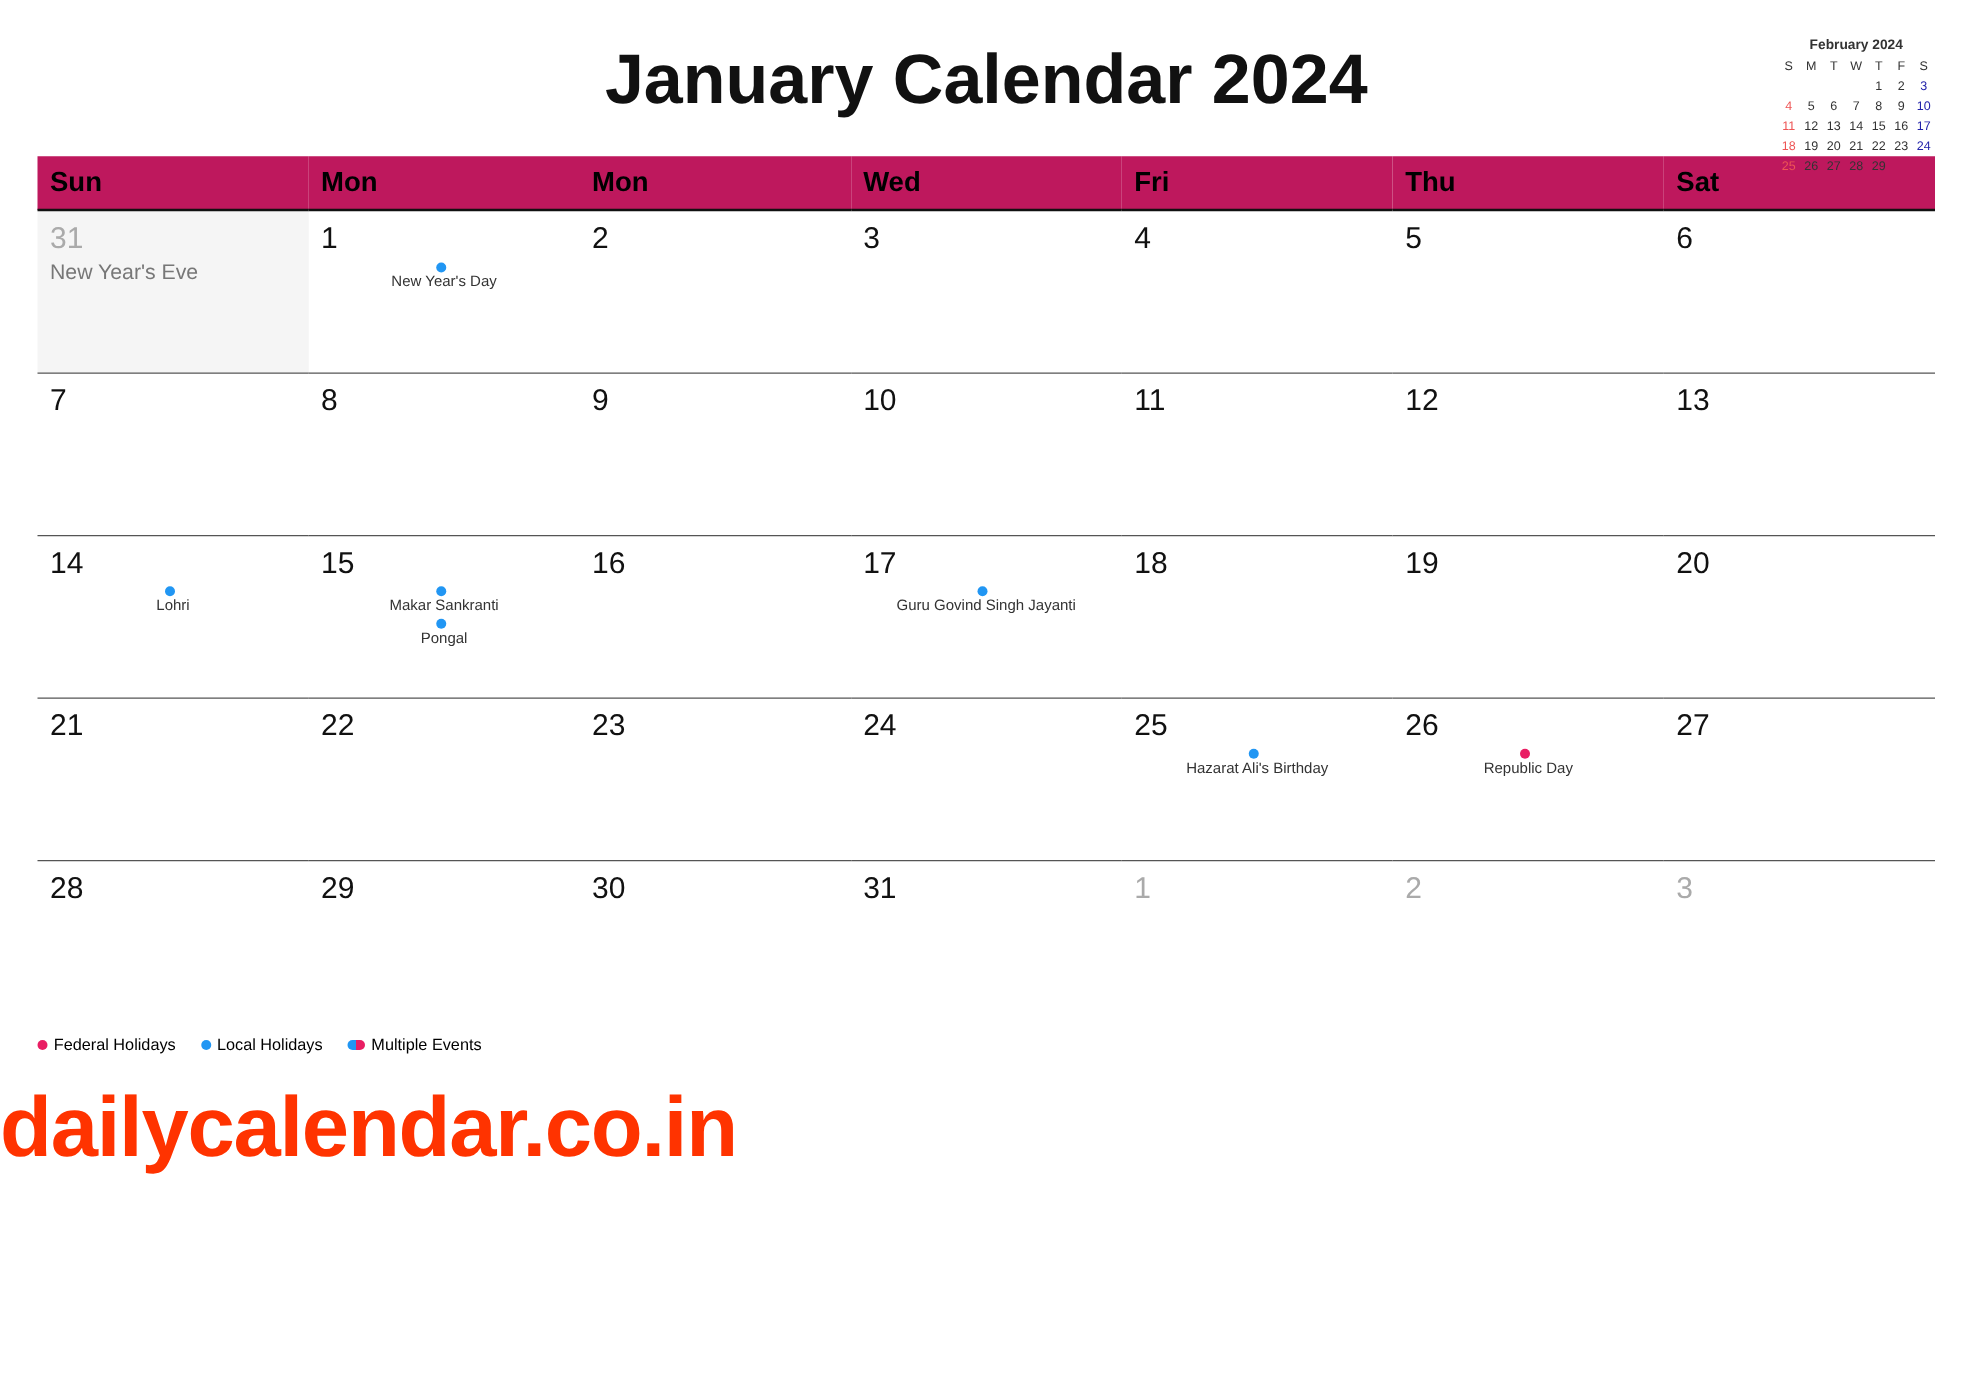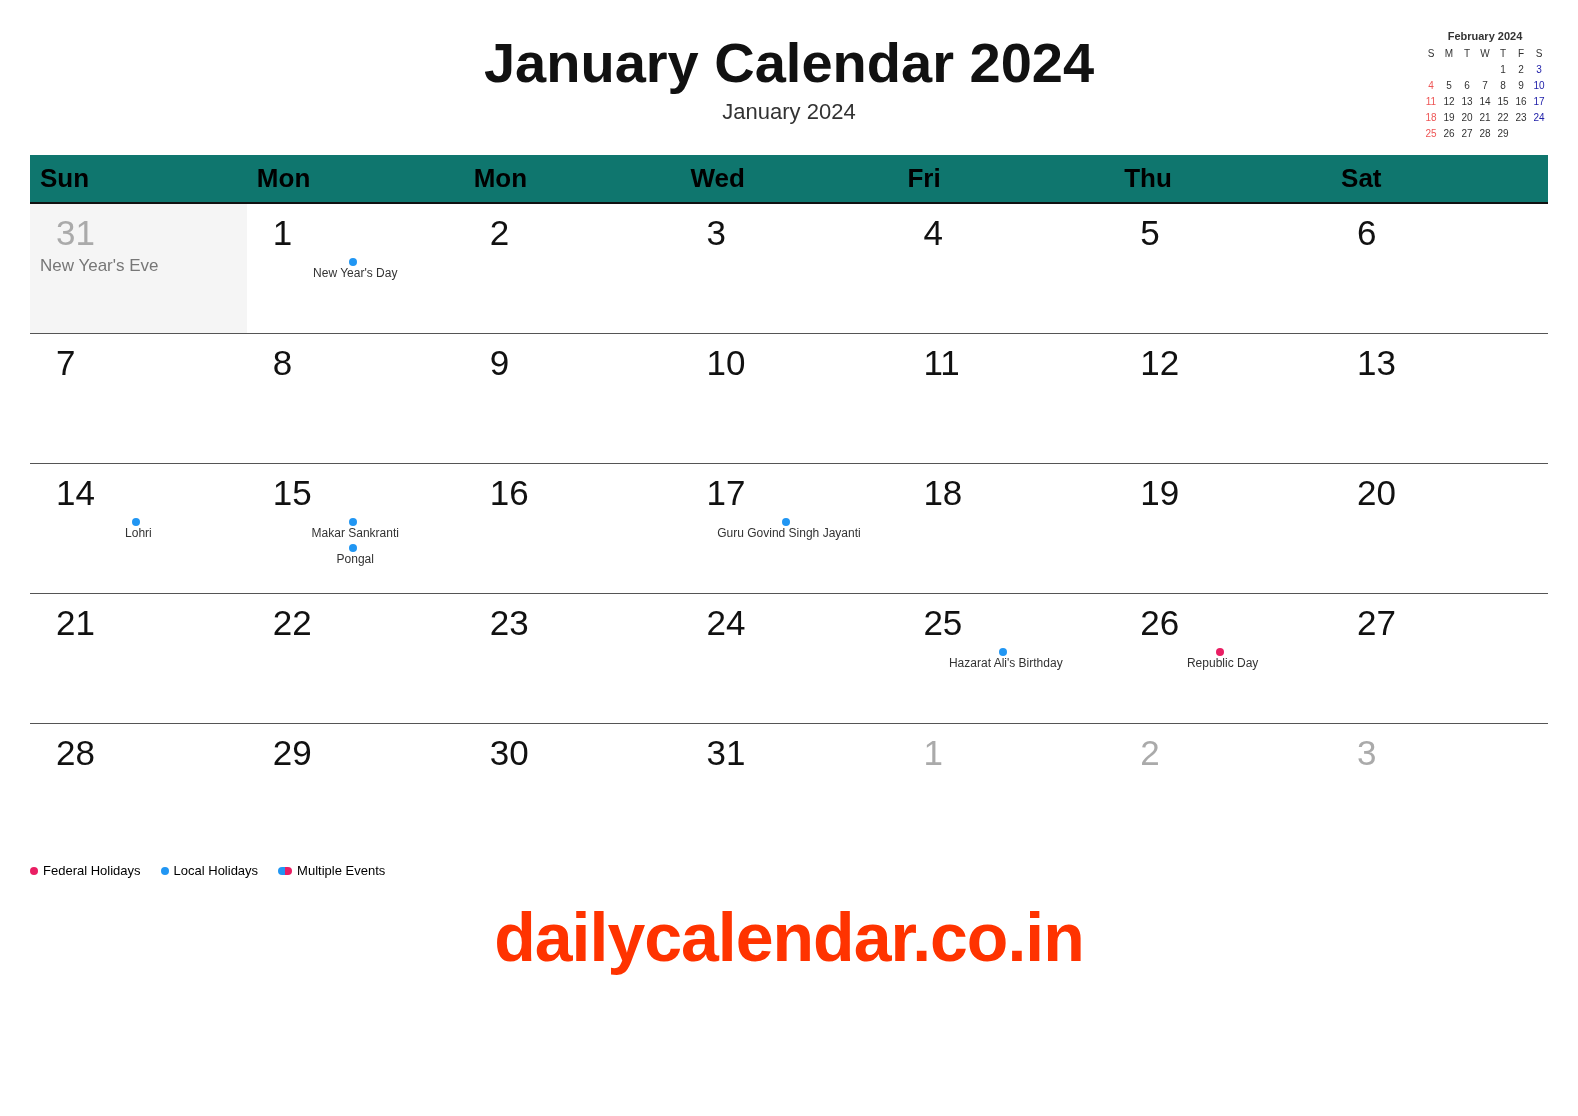--- a/index.html
+++ b/index.html
@@ -65,39 +65,38 @@
 
     .calendar-grid {
       width: 100%;
       border-collapse: collapse;
     }
 
     .calendar-grid th {
       border-bottom: 2px solid #111;
       text-align: left;
       padding: 8px 10px;
-      font-size: 26px;
+      font-size: 22px;
       font-weight: bold;
-      background: #0f766e;
+      background: #be185d;
     }
 
     .calendar-grid td {
       border-top: 1.5px solid #555;
       vertical-align: top;
       padding: 8px 10px;
       width: calc(100% / 7);
       height: 130px;
     }
 
     .day-number {
-      font-size: 35px;
+      font-size: 24px;
       font-weight: 400;
       color: #111;
       line-height: 1.2;
-      margin-left: 16px;
     }
     .day-number.grayed {
       color: #aaa;
     }
 
     .event {
       display: flex;
       align-items: center;
       margin-top: 4px;
       font-size: 12px;
@@ -132,36 +131,34 @@
       padding: 10px 30px;
       font-size: 13px;
     }
     .footer-legend .legend-item {
       display: flex;
       align-items: center;
       gap: 5px;
     }
 
     .brand-footer {
-      text-align: center;
       padding: 10px 0 20px 0;
     }
     .brand-text {
       font-size: 68px;
       font-weight: 900;
       color: #ff3300;
       letter-spacing: -1px;
     }
   </style>
 </head>
 <body>
 
 <div class="page-header">
   <div class="page-title">January Calendar 2024</div>
-  <div class="page-subtitle">January 2024</div>
 </div>
 
 <div class="mini-calendar">
   <div class="mini-title">February 2024</div>
   <table>
     <thead>
       <tr id="mini-header-row">
           <th>S</th>
           <th>M</th>
           <th>T</th>

